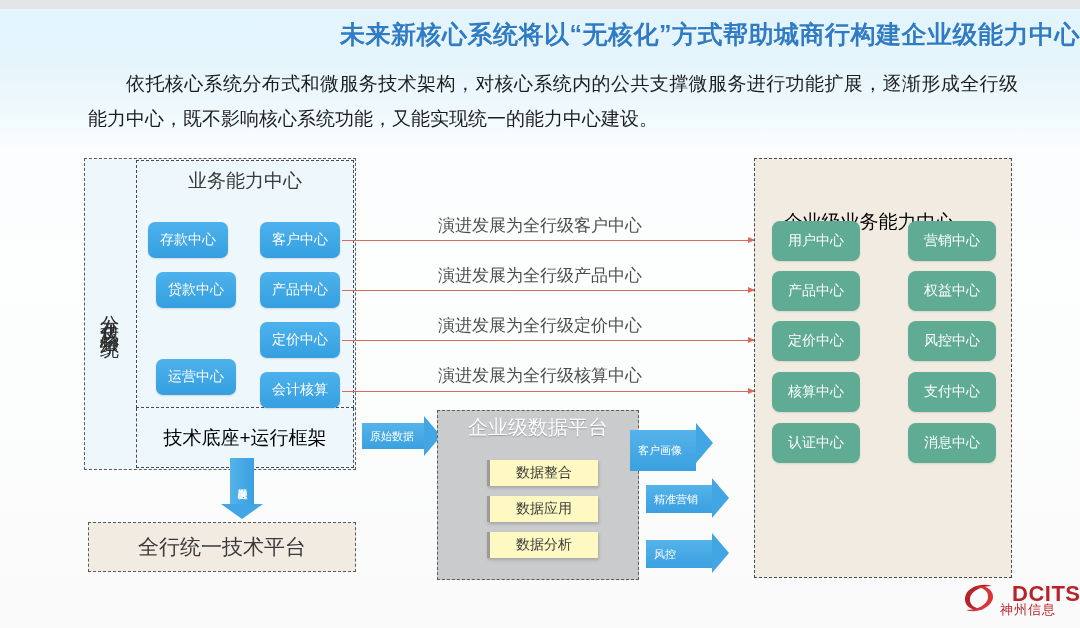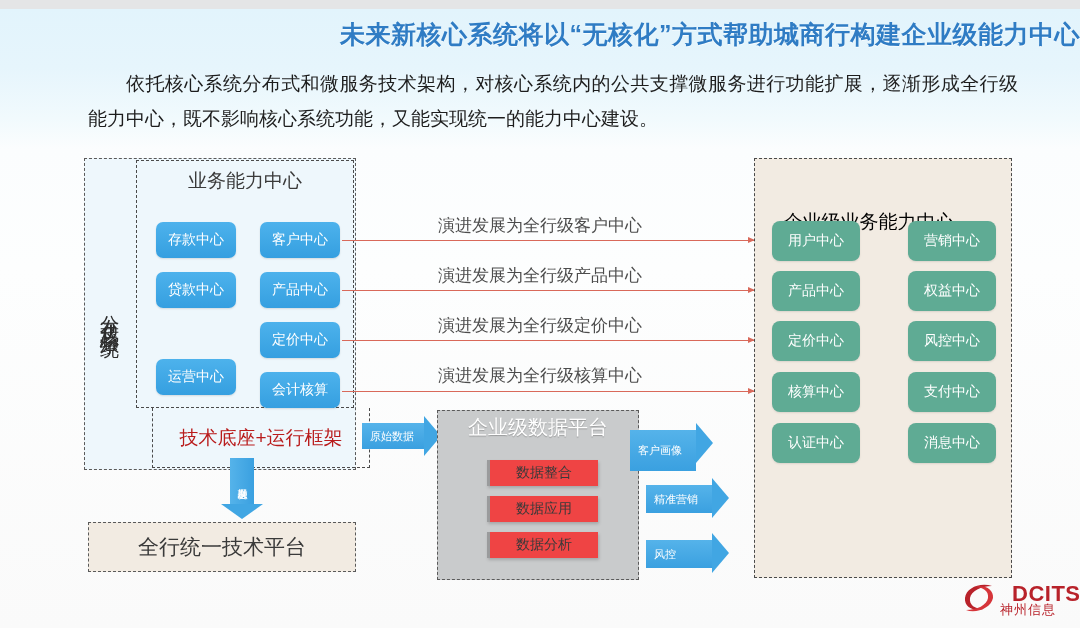--- a/index.html
+++ b/index.html
@@ -50,24 +50,24 @@
   .biz-box{
     position:absolute;left:136px;top:160px;width:218px;height:248px;
     border:1.4px dashed #4a4a4a;box-sizing:border-box;background:transparent;
   }
   .biz-title{
     position:absolute;left:136px;top:168px;width:218px;text-align:center;
     font-size:19px;color:#3a3a3a;
   }
   
   .tech-base{
-    position:absolute;left:152px;top:408px;width:218px;height:60px;
+    position:absolute;left:136px;top:408px;width:218px;height:60px;
     border:1.4px dashed #4a4a4a;border-top:none;box-sizing:border-box;
     display:flex;align-items:center;justify-content:center;
-    font-size:19px;color:#b91c1c;background:transparent;
+    font-size:19px;color:#000000;background:transparent;
   }
 
   
   .chip-blue{
     position:absolute;width:80px;height:36px;border-radius:7px;
     background:linear-gradient(180deg,#4db2ec 0%,#359fe0 100%);
     color:#ffffff;font-size:14px;
     display:flex;align-items:center;justify-content:center;
     box-shadow:0 1px 2px rgba(0,0,0,.12);
   }
@@ -103,21 +103,21 @@
   
   .data-plat{
     position:absolute;left:437px;top:410px;width:202px;height:170px;
     border:1.4px dashed #5a5a5a;background:#c9cbcc;box-sizing:border-box;
   }
   .data-plat-title{
     position:absolute;left:437px;top:414px;width:202px;text-align:center;
     font-size:20px;color:#ffffff;text-shadow:0 1px 1px rgba(0,0,0,.25);
   }
   .data-item{
-    position:absolute;width:108px;height:26px;background:#ef4444;
+    position:absolute;width:108px;height:26px;background:#fef9c3;
     border-left:3px solid #9a9b9c;
     display:flex;align-items:center;justify-content:center;
     font-size:14px;color:#3a3a3a;
     box-shadow:1px 2px 3px rgba(0,0,0,.18);
   }
 
   
   .chev-h{
     position:absolute;height:26px;
     background:linear-gradient(180deg,#55b3ea 0%,#3aa0e0 100%);
@@ -174,21 +174,21 @@
   <div class="slide-sub">依托核心系统分布式和微服务技术架构，对核心系统内的公共支撑微服务进行功能扩展，逐渐形成全行级能力中心，既不影响核心系统功能，又能实现统一的能力中心建设。</div>
 
   <div class="core-outer"></div>
   <div class="core-vert">
     <span>分布式核心系统</span>
   </div>
 
   <div class="biz-box"></div>
   <div class="biz-title">业务能力中心</div>
 
-  <div class="chip-blue" style="left:156px;top:222px;font-family:Liberation Mono, monospace;">存款中心</div>
+  <div class="chip-blue" style="left:148px;top:222px;font-family:Liberation Mono, monospace;">存款中心</div>
   <div class="chip-blue" style="left:156px;top:272px;">贷款中心</div>
   <div class="chip-blue" style="left:156px;top:322px;margin-top:37px;">运营中心</div>
 
   <div class="chip-blue" style="left:260px;top:222px;">客户中心</div>
   <div class="chip-blue" style="left:260px;top:272px;">产品中心</div>
   <div class="chip-blue" style="left:260px;top:322px;">定价中心</div>
   <div class="chip-blue" style="left:260px;top:372px;">会计核算</div>
 
   <div class="tech-base">技术底座+运行框架</div>
 

